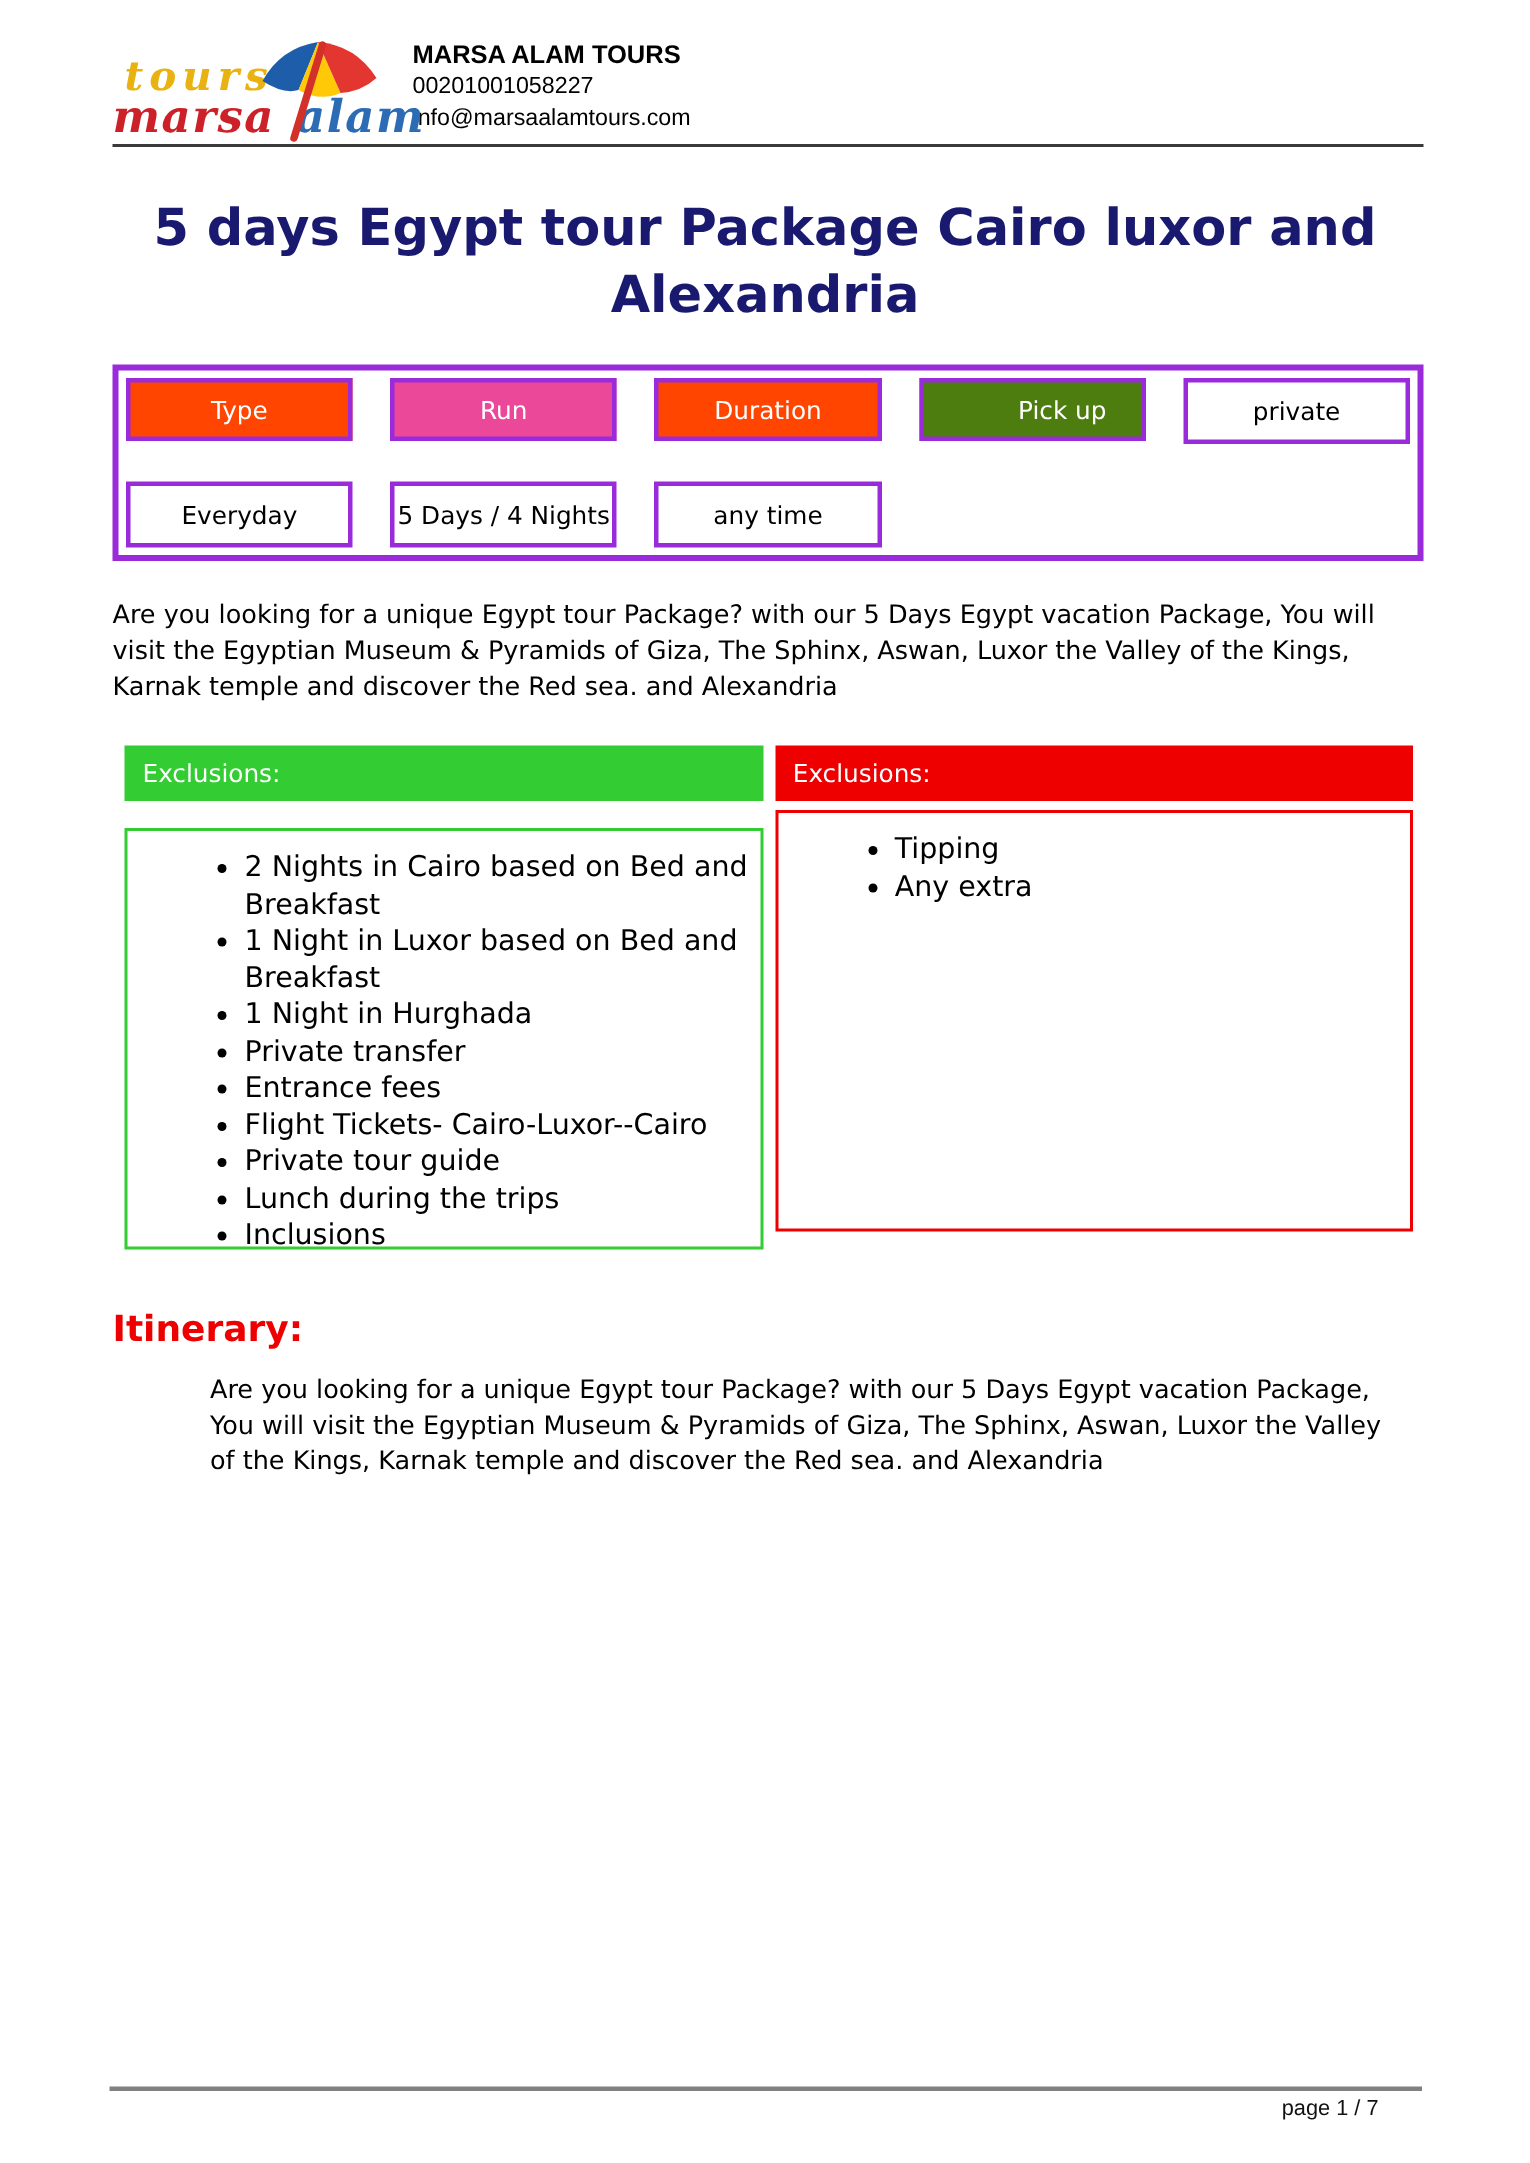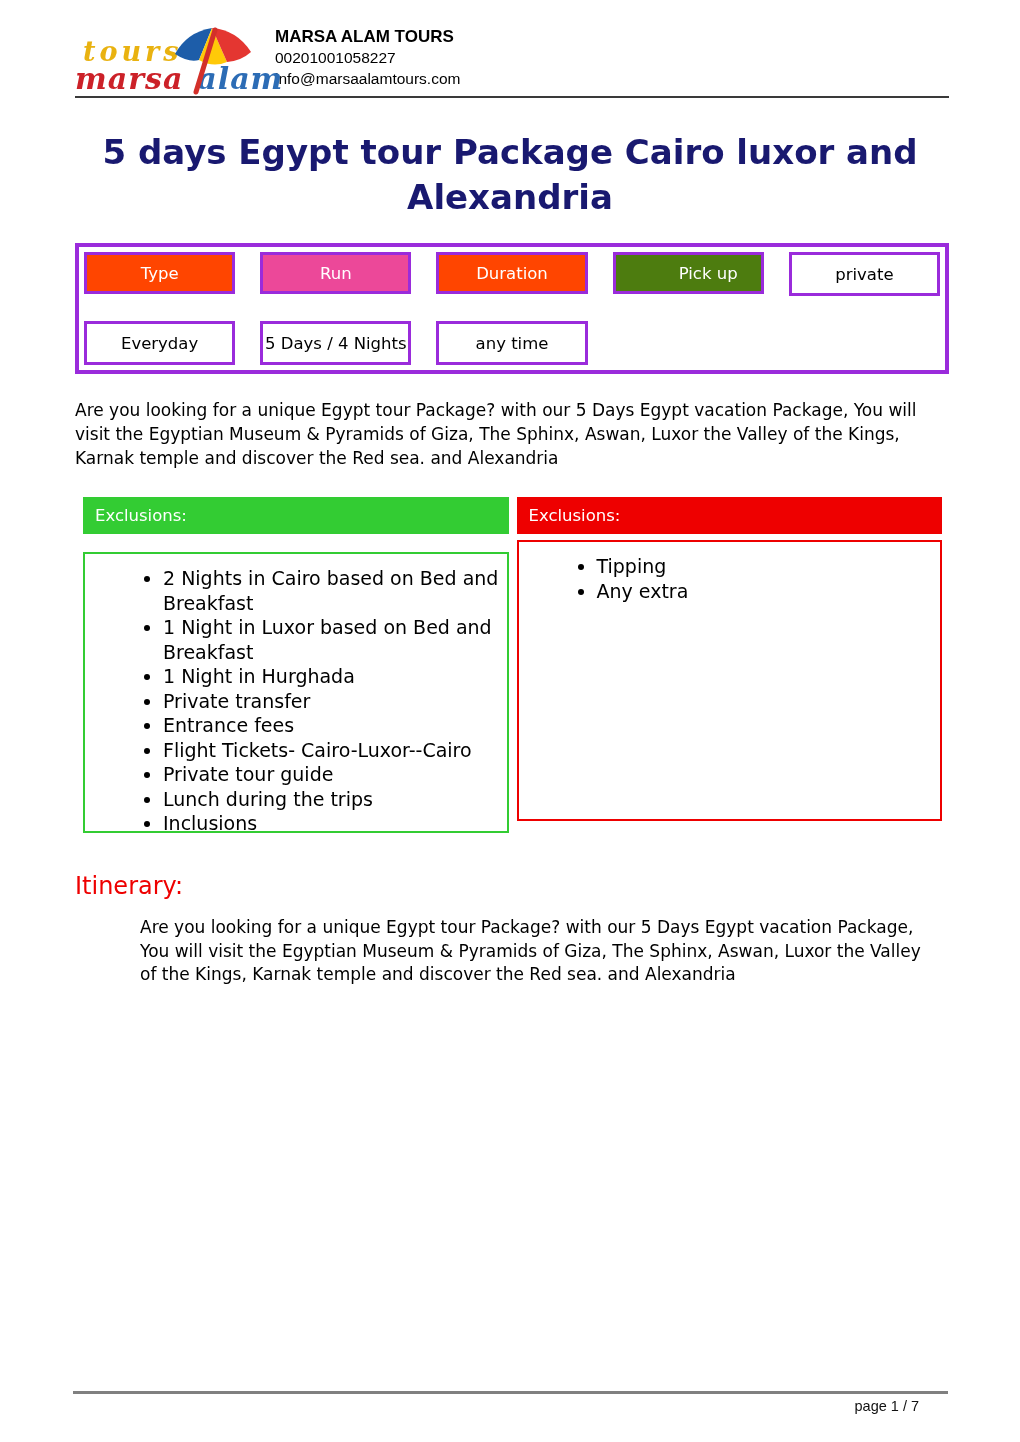--- a/index.html
+++ b/index.html
@@ -76,21 +76,21 @@
   .col-box.red{border:2px solid #EE0000;}
   .col-box ul{
     margin:12px 4px 0 0;padding-left:78px;
     font-size:19px;line-height:24.5px;
   }
   .col-box li{margin:0;padding:0;}
 
   
   .itinerary-heading{
     position:absolute;top:872px;left:75px;margin:0;
-    font-size:24px;font-weight:normal;color:#EE0000;
+    font-size:24px;font-weight:bold;color:#EE0000;
   }
   .itinerary-para{
     position:absolute;top:916px;left:140px;width:792px;margin:0;
     font-size:17px;line-height:23.5px;
   }
 
   
   .footer{
     position:absolute;top:1391px;left:73px;width:875px;
     border-top:3px solid #808080;

